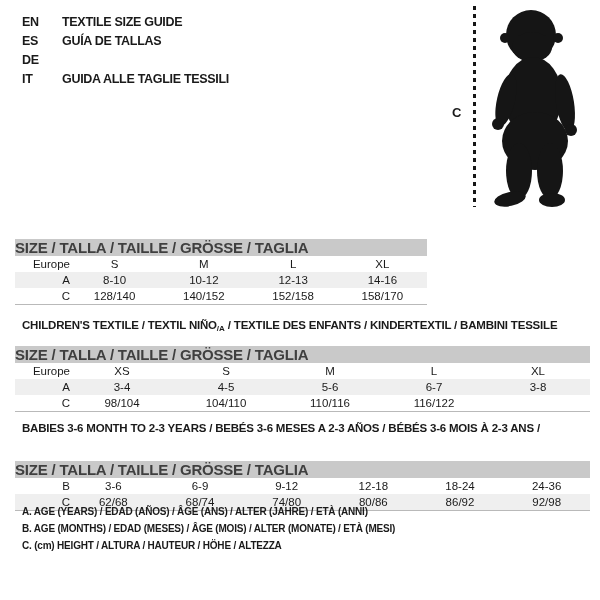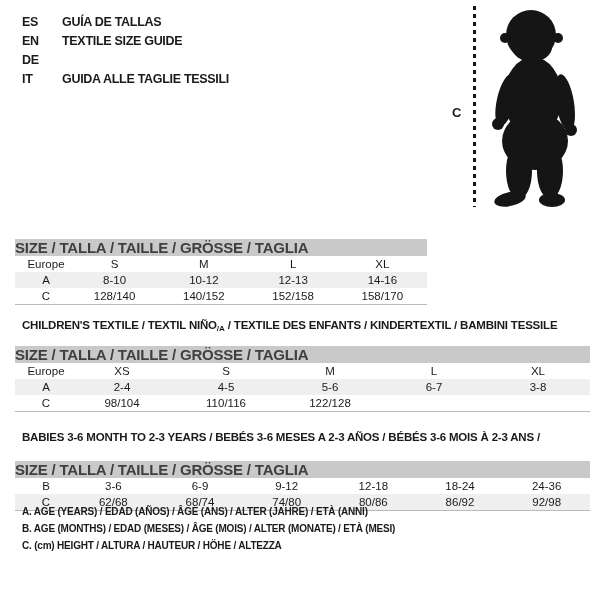--- a/index.html
+++ b/index.html
@@ -25,38 +25,38 @@
   .t1{width:412px;top:239px;}
   .t2{width:575px;top:346px;}
   .t3{width:575px;top:461px;}
   .thead{height:17px;line-height:17px;background:#c9c9c9;color:#3f3f3f;
     font-weight:bold;font-size:15px;letter-spacing:-0.2px;}
   .trow{display:grid;height:16px;line-height:16px;font-size:11.5px;}
   .t1 .trow{grid-template-columns:55px repeat(4,1fr);}
   .t2 .trow{grid-template-columns:55px repeat(5,1fr);}
   .t3 .trow{grid-template-columns:55px repeat(6,1fr);}
   .cell{text-align:center;}
-  .cell.label{text-align:center;padding-left:7px;}
+  .cell.label{text-align:right;padding-left:7px;}
   .alt{background:#efefef;}
   
   .notes{position:absolute;left:22px;top:503px;font-weight:bold;font-size:10px;line-height:17px;letter-spacing:-0.2px;white-space:nowrap;}
 </style>
 </head>
 <body>
 
 <div class="page">
 
   <div class="legend">
     <div class="legend-row">
+      <span class="legend-code">EN</span>
+      <span>TEXTILE SIZE GUIDE</span>
+    </div>
+    <div class="legend-row">
       <span class="legend-code">ES</span>
       <span>GUÍA DE TALLAS</span>
-    </div>
-    <div class="legend-row">
-      <span class="legend-code">EN</span>
-      <span>TEXTILE SIZE GUIDE</span>
     </div>
     <div class="legend-row">
       <span class="legend-code">DE</span>
     </div>
     <div class="legend-row">
       <span class="legend-code">IT</span>
       <span>GUIDA ALLE TAGLIE TESSILI</span>
     </div>
   </div>
 
@@ -112,35 +112,36 @@
     <div class="trow">
       <div class="cell label">Europe</div>
       <div class="cell">XS</div>
       <div class="cell">S</div>
       <div class="cell">M</div>
       <div class="cell">L</div>
       <div class="cell">XL</div>
     </div>
     <div class="trow alt">
       <div class="cell label">A</div>
-      <div class="cell">2-4</div>
+      <div class="cell">3-4</div>
       <div class="cell">4-5</div>
       <div class="cell">5-6</div>
       <div class="cell">6-7</div>
       <div class="cell">3-8</div>
     </div>
     <div class="trow">
       <div class="cell label">C</div>
       <div class="cell">98/104</div>
+      <div class="cell">104/110</div>
       <div class="cell">110/116</div>
-      <div class="cell">122/128</div>
+      <div class="cell">116/122</div>
     </div>
   </div>
 
-  <div class="ttl" style="top:431px">BABIES 3-6 MONTH TO 2-3 YEARS / BEBÉS 3-6 MESES A 2-3 AÑOS / BÉBÉS 3-6 MOIS À 2-3 ANS /</div>
+  <div class="ttl" style="top:422px">BABIES 3-6 MONTH TO 2-3 YEARS / BEBÉS 3-6 MESES A 2-3 AÑOS / BÉBÉS 3-6 MOIS À 2-3 ANS /</div>
   <div class="table t3">
     <div class="thead">SIZE / TALLA / TAILLE / GRÖSSE / TAGLIA</div>
     <div class="trow">
       <div class="cell label">B</div>
       <div class="cell">3-6</div>
       <div class="cell">6-9</div>
       <div class="cell">9-12</div>
       <div class="cell">12-18</div>
       <div class="cell">18-24</div>
       <div class="cell">24-36</div>

